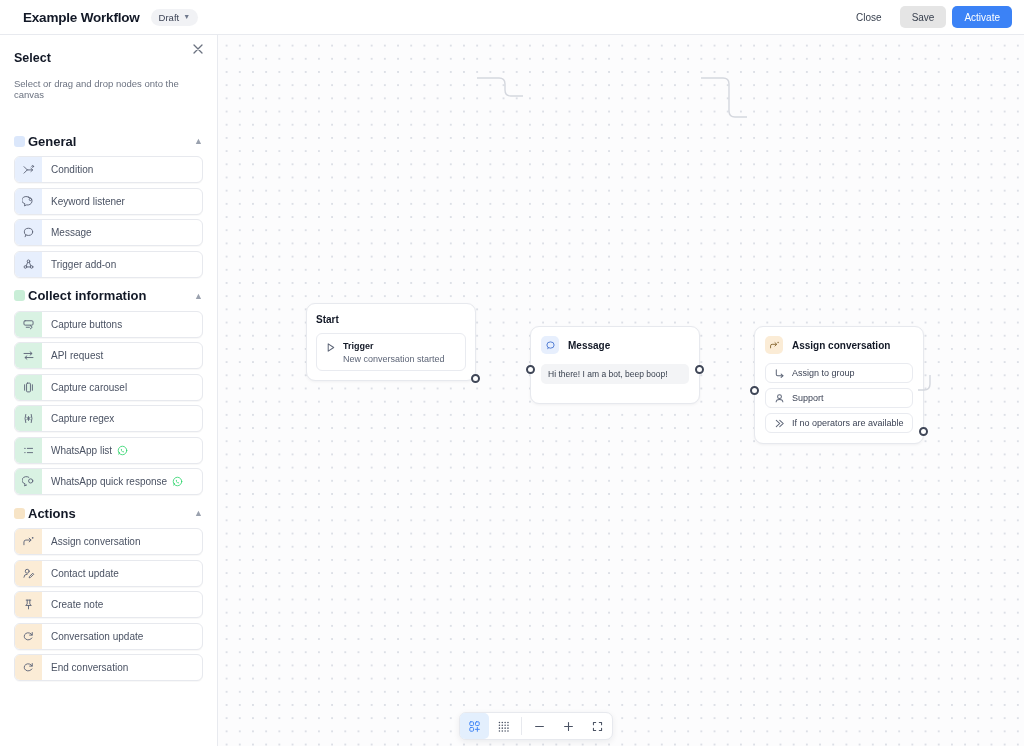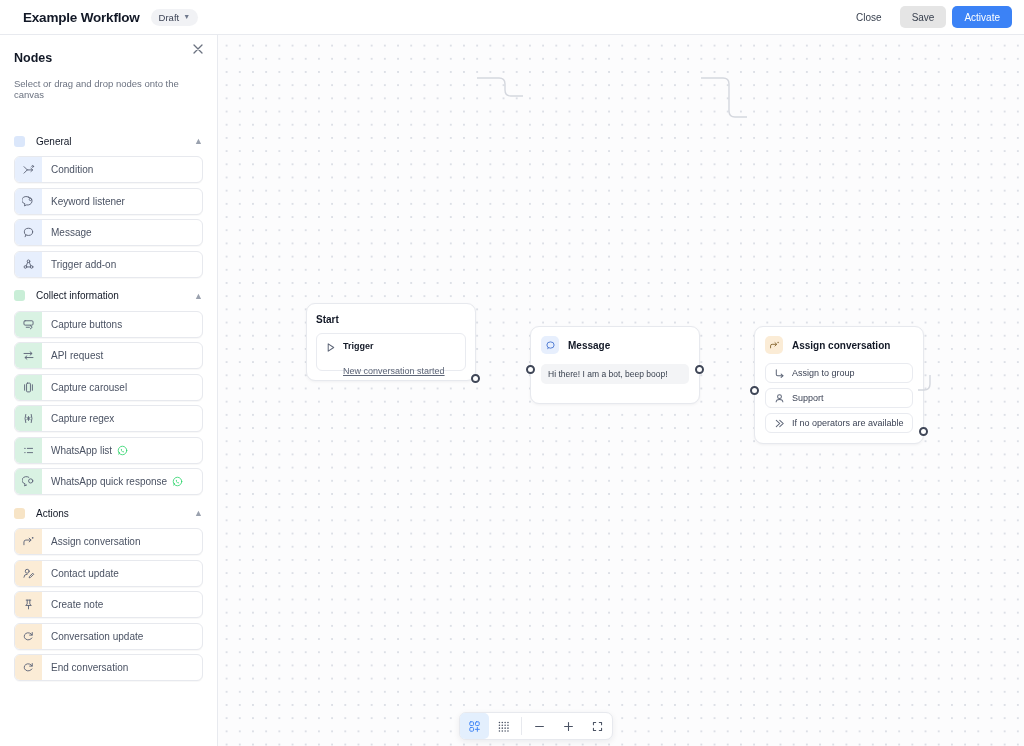--- a/index.html
+++ b/index.html
@@ -63,21 +63,21 @@
   }
   #sidebar-scroll {
     position: absolute; top: 88px; left: 0; right: 0; bottom: 0;
     overflow: hidden; padding: 0 14px 0 14px;
   }
   .sec-head {
     display: flex; align-items: center; height: 20px;
     margin-top: 8px; margin-bottom: 5px;
   }
   .sec-sw { width: 11px; height: 11px; border-radius: 3px; }
-  .sec-title { font-size: 10px; font-weight: normal; color: #121826; margin-left: 11px; }
+  .sec-title { font-size: 13px; font-weight: bold; color: #121826; margin-left: 3px; }
   .sec-chev { margin-left: auto; font-size: 9px; color: #9aa1ae; }
   .node-item {
     height: 27px; margin-bottom: 4.5px;
     background: #ffffff;
     border: 1px solid #e7e9ee;
     border-radius: 6px;
     display: flex; align-items: center;
     cursor: grab; overflow: hidden;
     box-shadow: 0 1px 1px rgba(16,24,40,0.03);
   }
@@ -174,21 +174,21 @@
   </div>
   <div id="topbar-actions">
     <button class="tb-btn tb-ghost">Close</button>
     <button class="tb-btn tb-light">Save</button>
     <button class="tb-btn tb-primary">Activate</button>
   </div>
 </div>
 
 <div id="sidebar">
   <div id="sidebar-head">
-    <div id="sidebar-title">Nodes</div>
+    <div id="sidebar-title">Select</div>
     <div id="sidebar-sub">Select or drag and drop nodes onto the canvas</div>
     <div id="sidebar-close">
       <svg viewBox="0 0 14 14" fill="none" stroke="currentColor" stroke-width="1.3" stroke-linecap="round">
           <path d="M3 3 L11 11 M11 3 L3 11"></path>
         </svg>
     </div>
   </div>
   <div id="sidebar-scroll">
       <div class="sec-head">
         <span class="sec-sw" style="background:#dbe7fb"></span>
@@ -383,21 +383,21 @@
   <div class="gnode" style="left:88px; top:268px; width:170px; height:78px; padding:10px 9px;">
     <div class="gnode-title">Start</div>
     <div class="gsub" style="margin-top:8px; height:38px; align-items:flex-start; padding:7px 8px;">
       <div class="gsub-ico" style="margin-top:1px;">
         <svg viewBox="0 0 12 12" fill="none" stroke="currentColor" stroke-width="1.1" stroke-linejoin="round">
             <path d="M3.5 2 L9.5 6 L3.5 10 Z"></path>
           </svg>
       </div>
       <div style="margin-left:7px;">
         <div class="gsub-txt bold" style="margin-left:0">Trigger</div>
-        <div class="gsub-sub" style="margin-top:15px;text-decoration:underline;">New conversation started</div>
+        <div class="gsub-sub" style="margin-top:3px;">New conversation started</div>
       </div>
     </div>
     <div class="port" style="right:-5px; top:70px;"></div>
   </div>
 
   <div class="gnode" style="left:312px; top:291px; width:170px; height:78px; padding:9px 10px;">
     <div style="display:flex; align-items:center;">
       <div class="nico" style="background:#e7effd; color:#4b78d1;">
         <svg viewBox="0 0 14 14" fill="none" stroke="currentColor" stroke-width="1.2">
           <ellipse cx="7" cy="6.4" rx="4.6" ry="4"></ellipse>

